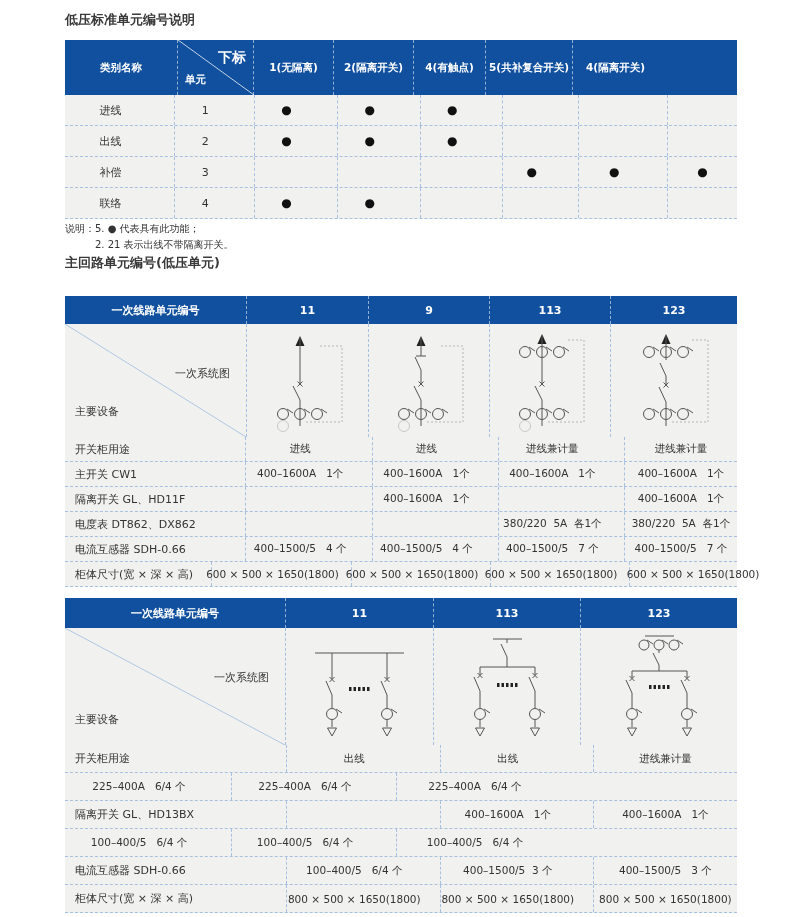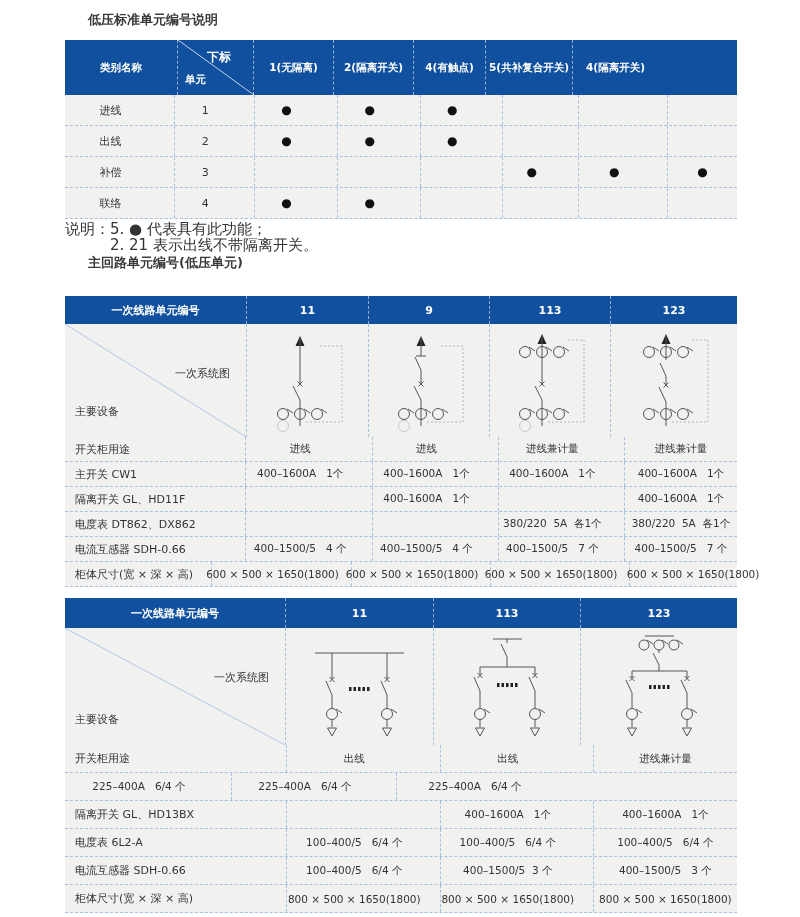--- a/index.html
+++ b/index.html
@@ -1,18 +1,18 @@
 <!DOCTYPE html>
 <html><head>
 <meta charset="utf-8">
 <style>
   html,body{margin:0;padding:0;background:#fff;}
   .page{position:relative;width:800px;height:917px;background:#ffffff;overflow:hidden;
         font-family:"DejaVu Sans","Liberation Sans",sans-serif;color:#333;}
-  .sec-title{position:absolute;left:65px;font-size:13px;font-weight:600;color:#3a3a3a;margin-left:23px;}
+  .sec-title{position:absolute;left:65px;font-size:13px;font-weight:600;color:#3a3a3a;}
   
   .tbl{position:absolute;left:65px;width:672px;}
   .hdr{display:flex;background:#10509E;color:#fff;}
   .hcell{box-sizing:border-box;display:flex;align-items:center;justify-content:center;
          font-weight:bold;text-align:center;}
   .hcell + .hcell{border-left:1px dashed rgba(255,255,255,.55);}
   .row{display:flex;background:#F1F1EF;border-bottom:1px dashed #A8C0DF;gap:18px;}
   .cell{box-sizing:border-box;display:flex;align-items:center;justify-content:center;
         white-space:pre;text-align:center;}
   .cell + .cell{border-left:1px dashed #A8C0DF;}
@@ -22,24 +22,24 @@
   .dcell + .dcell{border-left:1px dashed #A8C0DF;}
   
   .t1{top:40px;}
   .t1 .hdr{height:55px;font-size:10.5px;}
   .t1 .row{height:30px;font-size:11px;}
   .t1 .dot{font-size:12px;color:#111;}
   .c1{width:112px}.c2{width:76px}.c3{width:80px}.c4{width:80px}
   .c5{width:79px}.c6{width:72px}.c7{width:87px}.c8{width:86px}
   .diagcell{position:relative;}
   .diagcell svg{position:absolute;left:0;top:0;}
-  .diag-top{position:absolute;right:22px;top:9px;font-size:12px;font-weight:bold;}
+  .diag-top{position:absolute;right:7px;top:9px;font-size:14px;font-weight:bold;}
   .diag-bot{position:absolute;left:7px;bottom:8px;font-size:10.5px;font-weight:bold;}
   
-  .notes{position:absolute;left:65px;top:221px;font-size:15px;line-height:16px;display:flex;}
+  .notes{position:absolute;left:65px;top:221px;font-size:10px;line-height:16px;display:flex;}
   .notes .nl{white-space:pre;}
   
   .t2{top:296px;}
   .t2 .hdr{height:28px;font-size:11px;}
   .t2 .drow{height:113px;}
   .t2 .row{height:24px;font-size:10.5px;}
   .t2 .row .lbl{font-size:11px;}
   .ca{width:181px}.cb{width:122px}.cc{width:121px}.cd{width:121px}.ce{width:127px}
   
   .t3{top:598px;}
@@ -420,21 +420,20 @@
       <div class="cell ch">225–400A   6/4 个</div>
       <div class="cell ci">225–400A   6/4 个</div>
     </div>
     <div class="row">
       <div class="cell cf lbl">隔离开关 GL、HD13BX</div>
       <div class="cell cg"></div>
       <div class="cell ch">400–1600A   1个</div>
       <div class="cell ci">400–1600A   1个</div>
     </div>
     <div class="row">
-      <div class="cell cf lbl">电度表 6L2-A</div>
       <div class="cell cg">100–400/5   6/4 个</div>
       <div class="cell ch">100–400/5   6/4 个</div>
       <div class="cell ci">100–400/5   6/4 个</div>
     </div>
     <div class="row">
       <div class="cell cf lbl">电流互感器 SDH-0.66</div>
       <div class="cell cg">100–400/5   6/4 个</div>
       <div class="cell ch">400–1500/5  3 个</div>
       <div class="cell ci">400–1500/5   3 个</div>
     </div>

